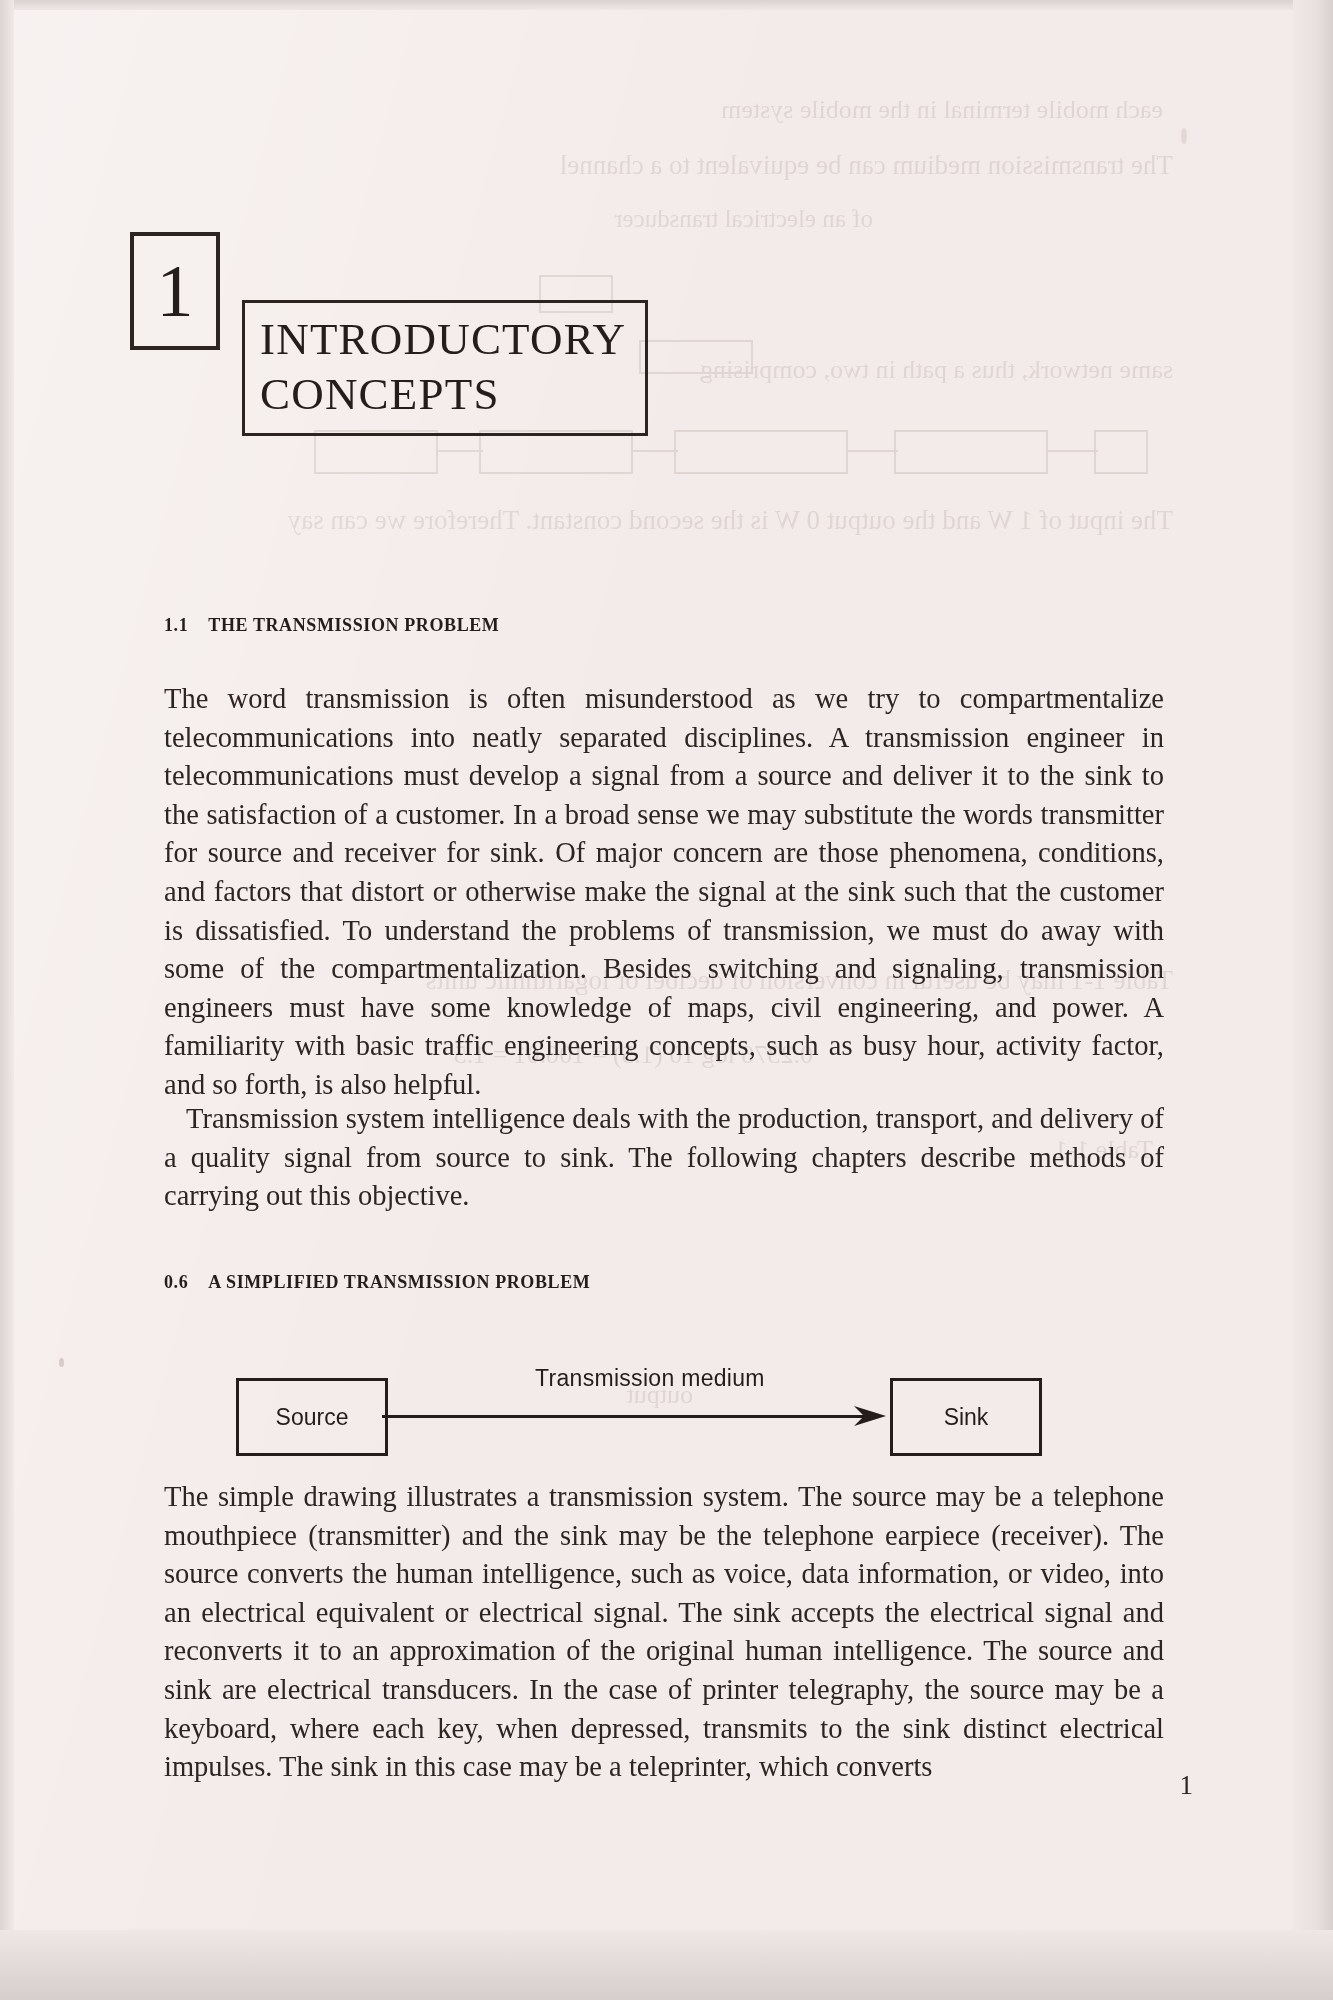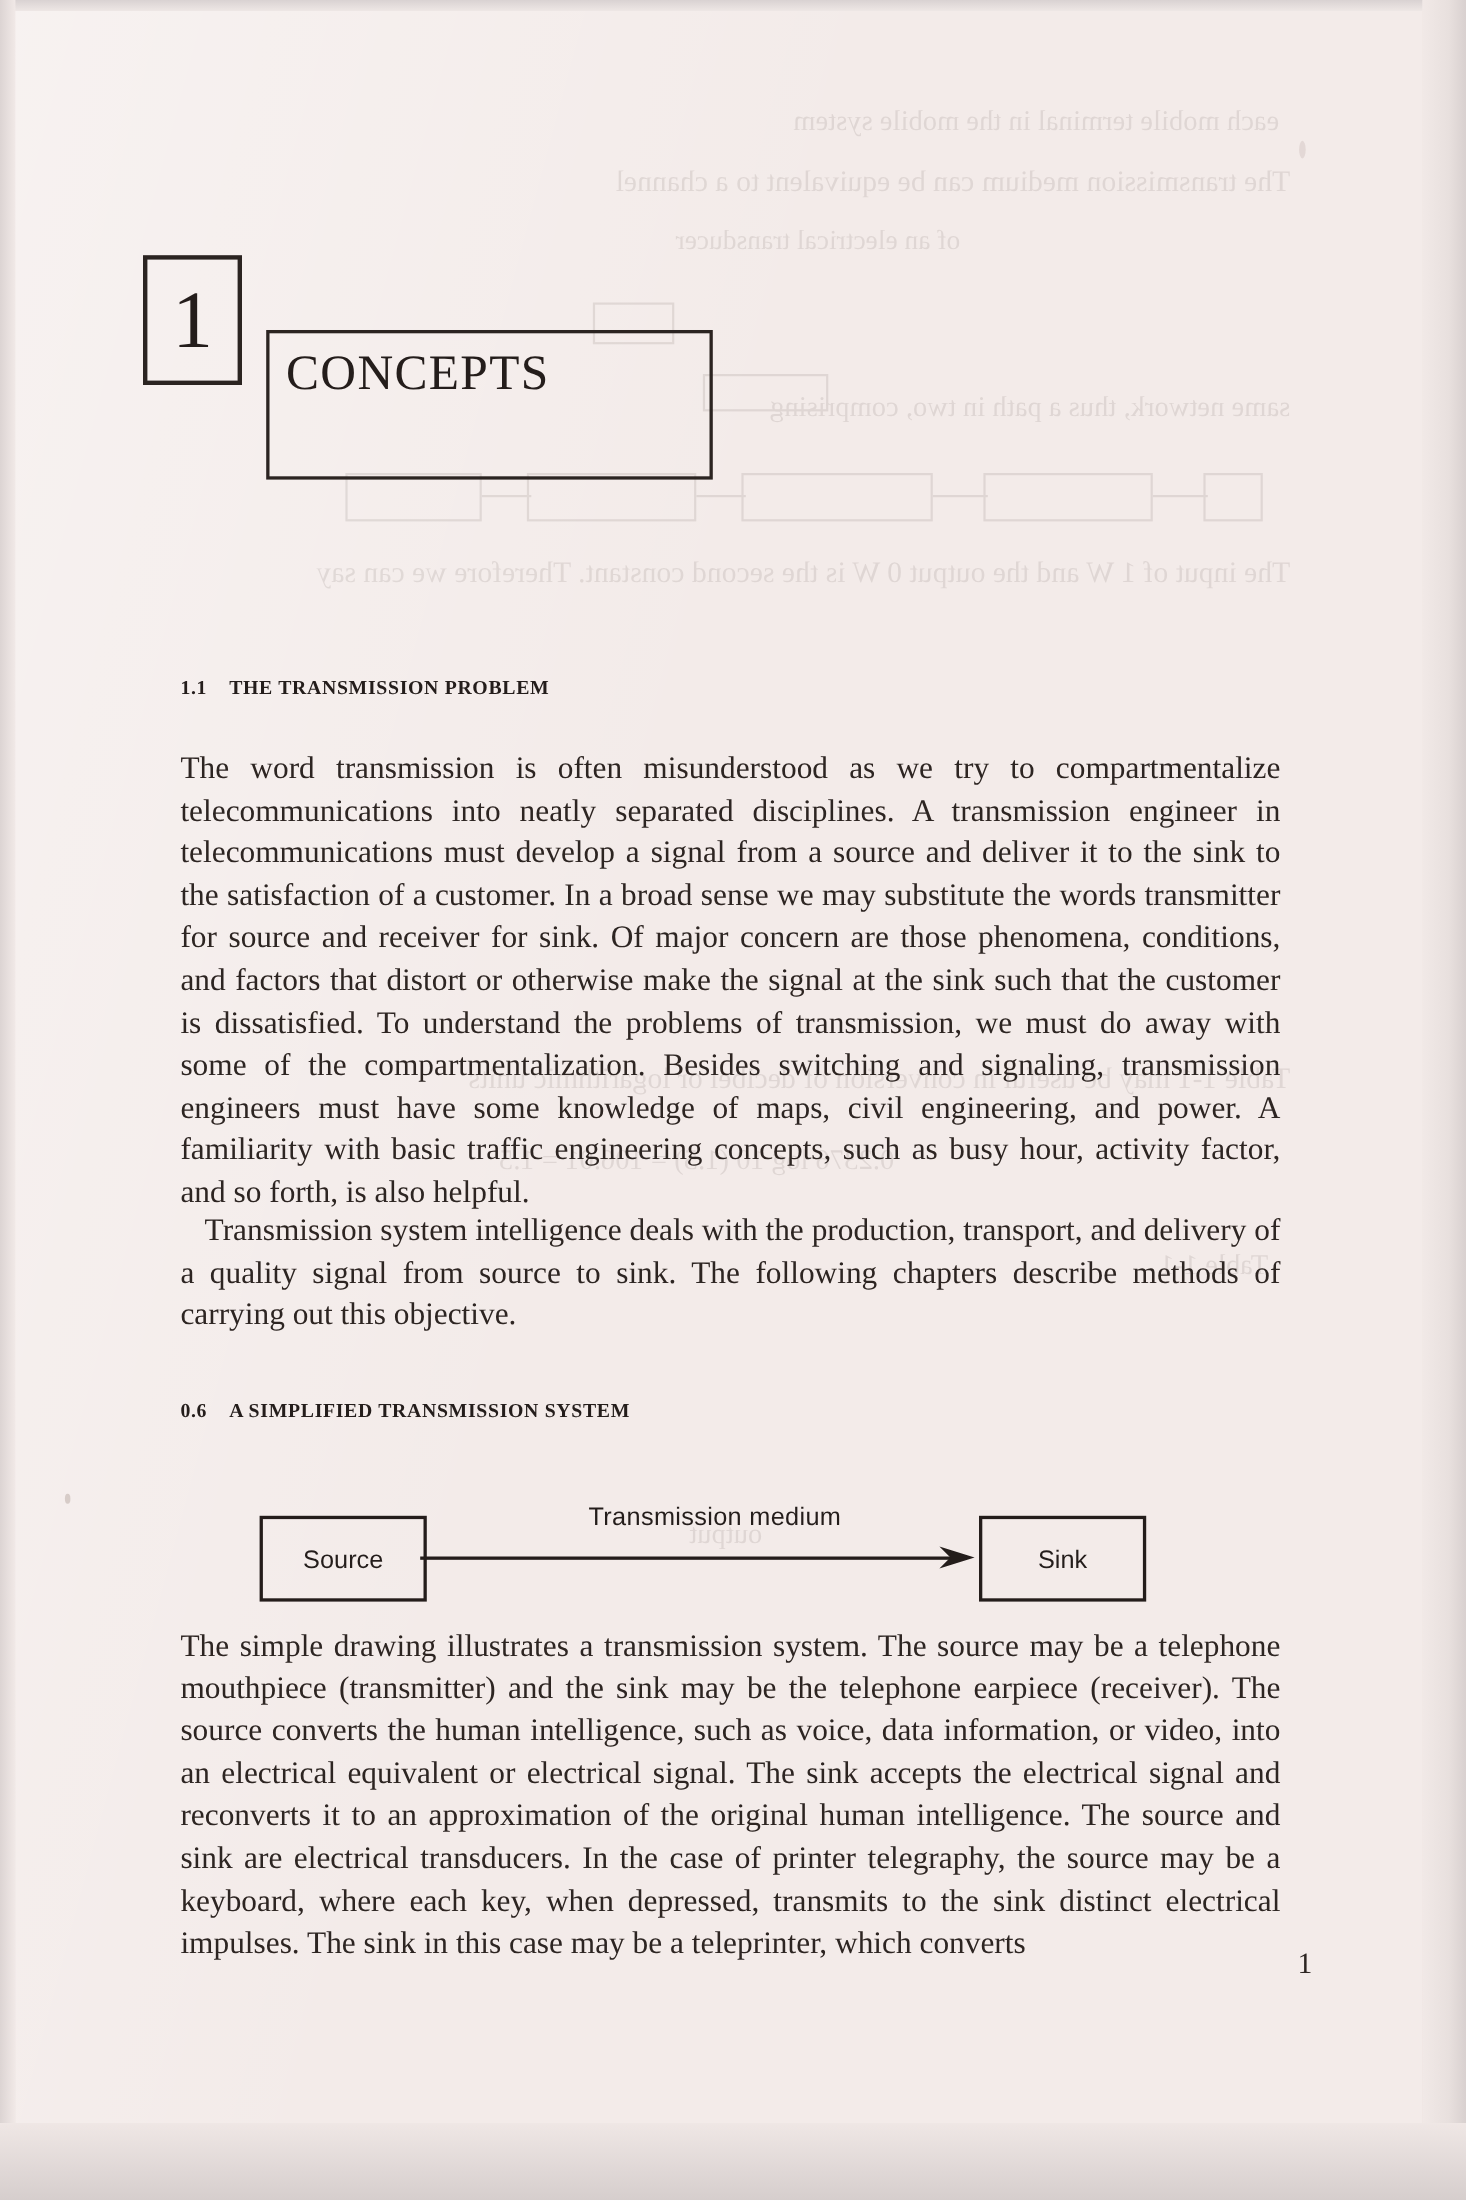--- a/index.html
+++ b/index.html
@@ -143,32 +143,33 @@
       <div class="bt" style="left:140px;top:1125px;font-size:26px;">Table 1-1</div>
     </div>
 
     <div id="content">
 
       <div class="chap-num-box">
         <span class="chap-num">1</span>
       </div>
       <div class="chap-title-box"></div>
       <div class="chap-title">
+        <div>INTRODUCTORY</div>
         <div>CONCEPTS</div>
       </div>
 
       <div class="sec-head" style="top:605px;">
         <span class="num">1.1</span><span>THE TRANSMISSION PROBLEM</span>
       </div>
 
       <div class="para j" style="top:670px;">The word transmission is often misunderstood as we try to compartmentalize telecommunications into neatly separated disciplines. A transmission engineer in telecommunications must develop a signal from a source and deliver it to the sink to the satisfaction of a customer. In a broad sense we may substitute the words transmitter for source and receiver for sink. Of major concern are those phenomena, conditions, and factors that distort or otherwise make the signal at the sink such that the customer is dissatisfied. To understand the problems of transmission, we must do away with some of the compartmentalization. Besides switching and signaling, transmission engineers must have some knowledge of maps, civil engineering, and power. A familiarity with basic traffic engineering concepts, such as busy hour, activity factor, and so forth, is also helpful.</div>
       <div class="para j indent" style="top:1090px;">Transmission system intelligence deals with the production, transport, and delivery of a quality signal from source to sink. The following chapters describe methods of carrying out this objective.</div>
 
       <div class="sec-head" style="top:1262px;">
-        <span class="num">0.6</span><span>A SIMPLIFIED TRANSMISSION SYSTEM</span>
+        <span class="num">0.6</span><span>A SIMPLIFIED TRANSMISSION PROBLEM</span>
       </div>
 
       <div id="diagram">
         <div class="dbox" style="left:222px;top:1368px;width:146px;height:72px;">
           <span>Source</span>
         </div>
 
         <div class="dline" style="left:368px;top:1405px;width:485px;"></div>
 
         <svg style="position:absolute;left:838px;top:1386px;width:44px;height:40px;" viewBox="0 0 44 40">

